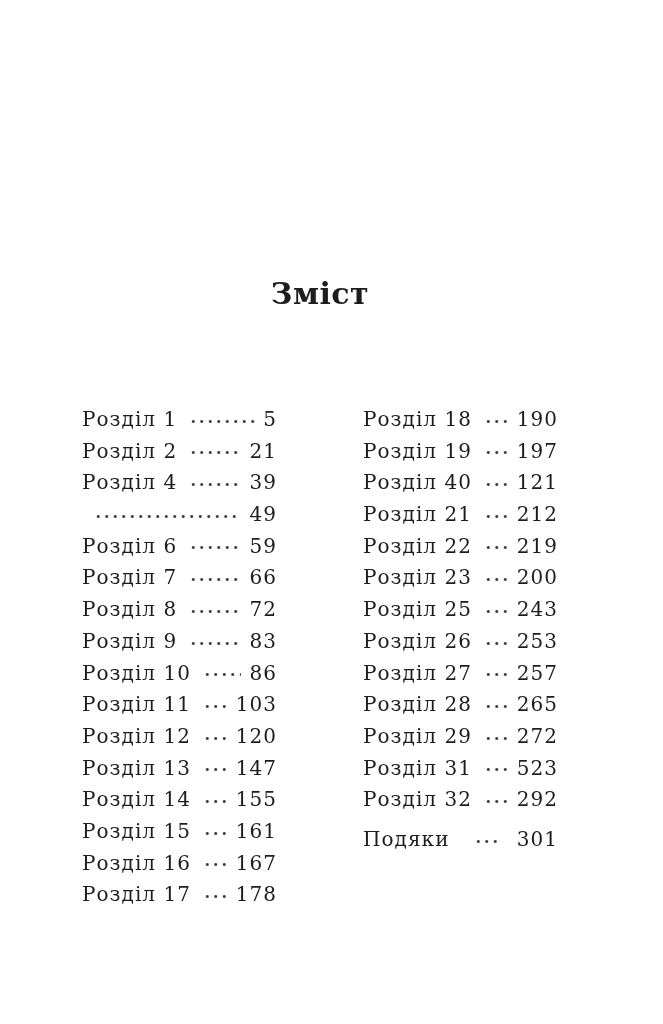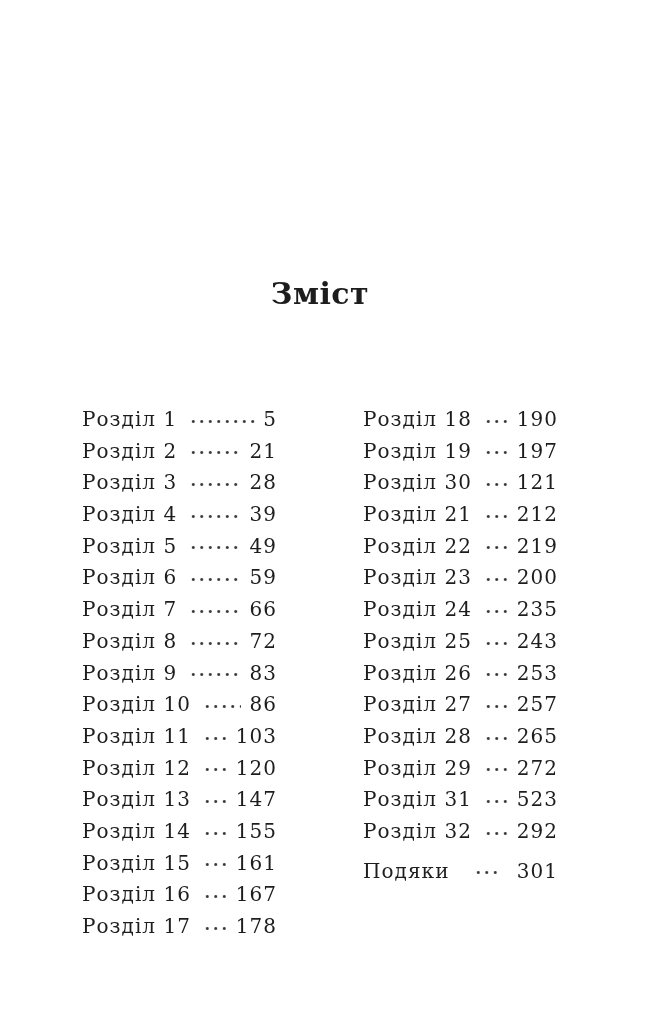--- a/index.html
+++ b/index.html
@@ -83,31 +83,25 @@
     <span class="label">Розділ 1</span>
     <span class="leader"></span>
     <span class="pagenum">5</span>
   </div>
         <div class="toc-row">
     <span class="label">Розділ 2</span>
     <span class="leader"></span>
     <span class="pagenum">21</span>
   </div>
         <div class="toc-row">
-    <span class="label">Розділ 3</span>
-    <span class="leader"></span>
-    <span class="pagenum">28</span>
-  </div>
-        <div class="toc-row">
     <span class="label">Розділ 4</span>
     <span class="leader"></span>
     <span class="pagenum">39</span>
   </div>
         <div class="toc-row">
-    <span class="label">Розділ 5</span>
     <span class="leader"></span>
     <span class="pagenum">49</span>
   </div>
         <div class="toc-row">
     <span class="label">Розділ 6</span>
     <span class="leader"></span>
     <span class="pagenum">59</span>
   </div>
         <div class="toc-row">
     <span class="label">Розділ 7</span>
@@ -170,43 +164,38 @@
     <span class="label">Розділ 18</span>
     <span class="leader"></span>
     <span class="pagenum">190</span>
   </div>
         <div class="toc-row">
     <span class="label">Розділ 19</span>
     <span class="leader"></span>
     <span class="pagenum">197</span>
   </div>
         <div class="toc-row">
-    <span class="label">Розділ 30</span>
+    <span class="label">Розділ 40</span>
     <span class="leader"></span>
     <span class="pagenum">121</span>
   </div>
         <div class="toc-row">
     <span class="label">Розділ 21</span>
     <span class="leader"></span>
     <span class="pagenum">212</span>
   </div>
         <div class="toc-row">
     <span class="label">Розділ 22</span>
     <span class="leader"></span>
     <span class="pagenum">219</span>
   </div>
         <div class="toc-row">
     <span class="label">Розділ 23</span>
     <span class="leader"></span>
     <span class="pagenum">200</span>
-  </div>
-        <div class="toc-row">
-    <span class="label">Розділ 24</span>
-    <span class="leader"></span>
-    <span class="pagenum">235</span>
   </div>
         <div class="toc-row">
     <span class="label">Розділ 25</span>
     <span class="leader"></span>
     <span class="pagenum">243</span>
   </div>
         <div class="toc-row">
     <span class="label">Розділ 26</span>
     <span class="leader"></span>
     <span class="pagenum">253</span>

